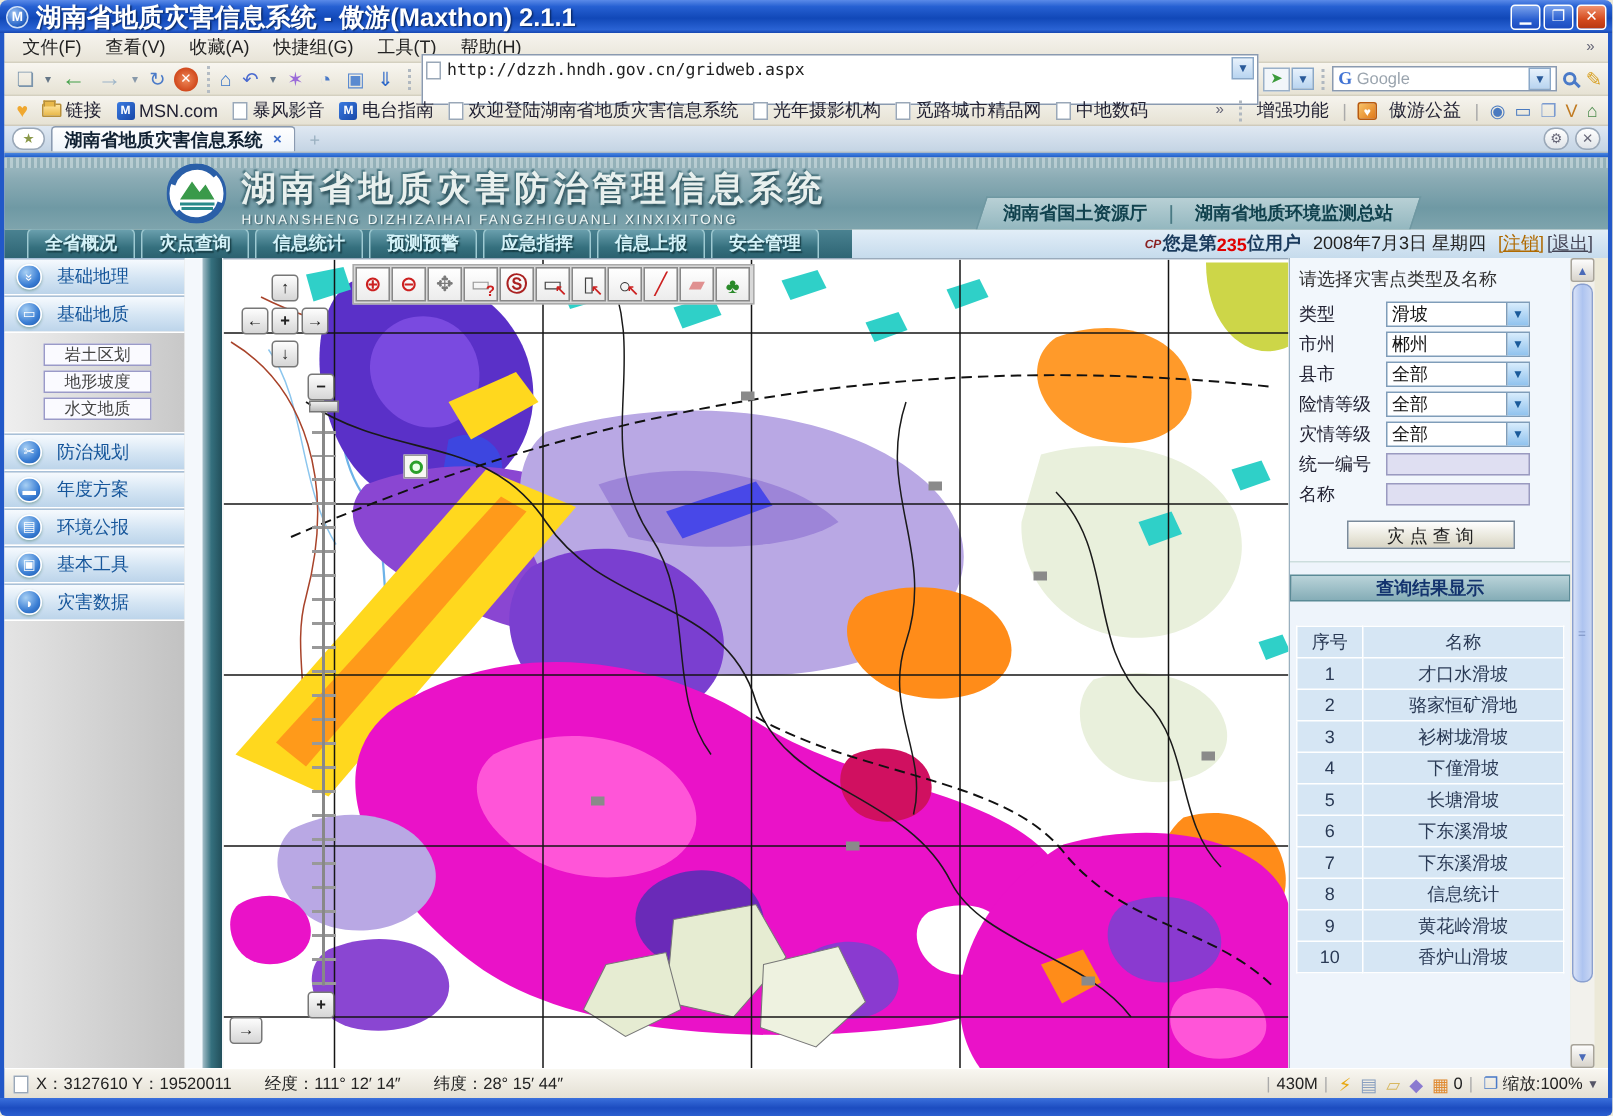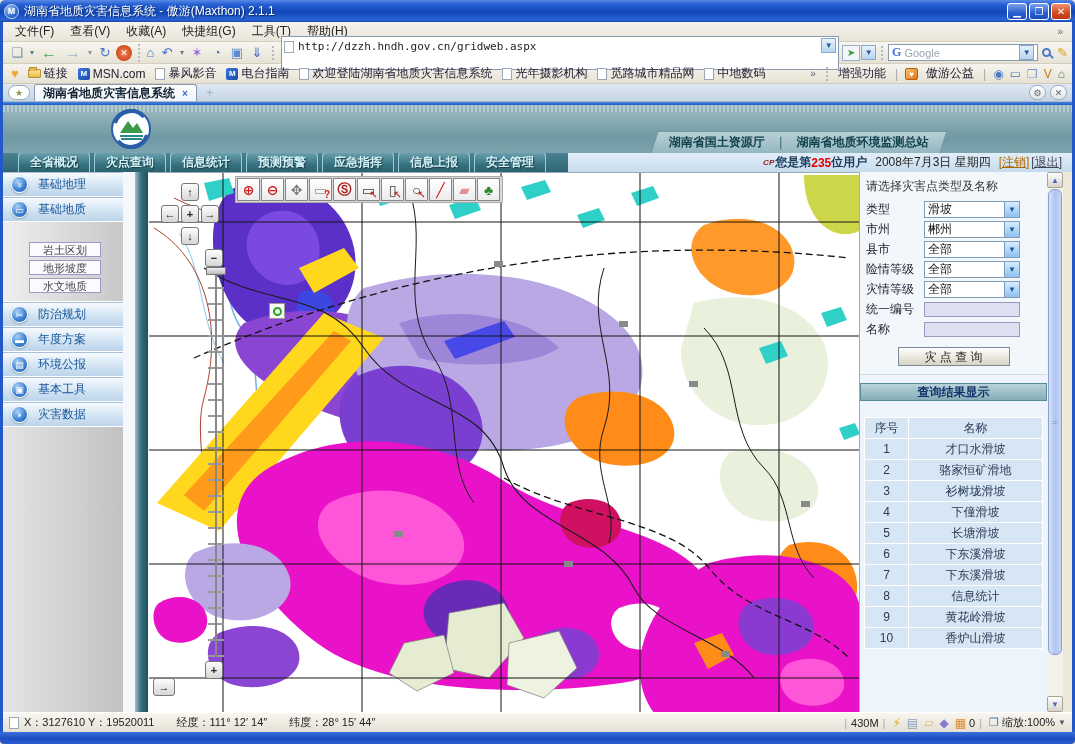--- a/index.html
+++ b/index.html
@@ -3,21 +3,21 @@
 <meta charset="utf-8">
 <style>
   *{box-sizing:border-box;margin:0;padding:0}
   html,body{width:1075px;height:744px;overflow:hidden}
   body{font-family:"Liberation Sans","DejaVu Sans",sans-serif;font-size:12px;background:#ece9d8;position:relative}
   
   .titlebar{height:22px;background:linear-gradient(180deg,#5a8ae8 0%,#2660d2 20%,#1148b8 55%,#2a63d4 90%,#1846b0 100%);
     border-radius:5px 5px 0 0;display:flex;align-items:center;padding:0 4px;color:#fff}
   .titlebar .appicon{width:15px;height:15px;border-radius:50%;background:radial-gradient(circle at 35% 30%,#9ec4f4,#2a66c8 65%,#123c86);
     color:#fff;font-size:9px;font-weight:bold;display:flex;align-items:center;justify-content:center;margin-right:5px;border:1px solid #cfe0f8}
-  .titlebar .ttext{font-weight:normal;font-size:12px;text-shadow:1px 1px 1px #0a2a6a;flex:1;white-space:nowrap;overflow:hidden}
+  .titlebar .ttext{font-weight:bold;font-size:17px;text-shadow:1px 1px 1px #0a2a6a;flex:1;white-space:nowrap;overflow:hidden}
   .winbtns{display:flex;gap:2px}
   .winbtn{width:20px;height:17px;border-radius:3px;border:1px solid #fff;display:flex;align-items:center;justify-content:center;
     font-size:10px;color:#fff;background:linear-gradient(180deg,#7aa2ec,#2a5fd0 60%,#1c4cc0)}
   .winbtn.close{background:linear-gradient(180deg,#f0926e,#d44a1e 60%,#b83812)}
   .frame{border-left:3px solid #2258c8;border-right:3px solid #2258c8;width:1075px}
   
   .menubar{height:20px;background:linear-gradient(180deg,#f6f4ee,#e8e4d8);display:flex;align-items:center;padding:0 4px;border-bottom:1px solid #d4d0c0}
   .menuitem{padding:1px 8px;color:#222;cursor:default}
   .menubar .spacer{flex:1}
   .chevbtn{color:#667;padding:0 5px;font-size:10px}
@@ -94,21 +94,21 @@
   
   .content{display:flex;height:540px}
   .sidebar{width:120px;background:linear-gradient(90deg,#e9e9e9,#cdcdcd);display:flex;flex-direction:column}
   .sbtn{height:25px;background:linear-gradient(180deg,#f6fafe,#d3e4f3 55%,#bcd4ea);border-bottom:1px solid #fff;border-top:1px solid #a8c0d8;
     display:flex;align-items:center;padding-left:8px}
   .sico{width:17px;height:17px;border-radius:50%;background:radial-gradient(circle at 35% 30%,#a8d0f4,#3a7ed4 60%,#1c56a8);
     border:1px solid #fff;box-shadow:0 1px 2px #8aa;color:#fff;font-size:9px;display:flex;align-items:center;justify-content:center;margin-right:10px}
   .sico i{font-style:normal}
   .sico i.rot{display:inline-block;transform:rotate(90deg)}
   .slabel{color:#15559a;font-weight:normal;font-size:12px}
-  .ssub{background:linear-gradient(90deg,#efefef,#c8c8c8);padding:20px 0 5px 26px;border-bottom:1px solid #fff}
+  .ssub{background:linear-gradient(90deg,#efefef,#c8c8c8);padding:7px 0 5px 26px;border-bottom:1px solid #fff}
   .ssubitem{width:72px;height:15px;background:#fafaff;border:1px solid #9a9ac8;color:#444;font-size:11px;text-align:center;line-height:14px;margin-bottom:3px}
   .sfill{flex:1;background:linear-gradient(90deg,#e4e4e4,#c2c2c2)}
   .splitter{width:26px;background:#f4f8fc;position:relative}
   .splitbar{position:absolute;right:1px;top:0;bottom:0;width:13px;background:linear-gradient(90deg,#a4bec8,#35707e 45%,#224f5b)}
   
   .maparea{width:710px;position:relative;background:#fff;border-top:1px solid #9ab;overflow:hidden}
   .maparea svg{display:block}
   .maptb{position:absolute;top:3px;left:86px;display:flex;background:#d8d8d8;padding:1px;border:1px solid #aaa}
   .mtbtn{width:23px;height:23px;background:linear-gradient(180deg,#fff,#ececec);border:1px solid #888;margin-right:1px;position:relative;
     display:flex;align-items:center;justify-content:center;font-size:14px;font-weight:bold}
@@ -329,20 +329,24 @@
   <div class="siteheader">
     <div class="hgroup">
       <span class="hlogo">
         <svg width="40" height="40" viewBox="0 0 40 40">
           <circle cx="20" cy="20" r="19" fill="#fff" stroke="#2a5fa8" stroke-width="2"></circle>
           <path d="M4,14 A17,17 0 0 1 33,8" fill="none" stroke="#2a5fa8" stroke-width="4"></path>
           <path d="M36,26 A17,17 0 0 1 7,32" fill="none" stroke="#2a5fa8" stroke-width="4"></path>
           <path d="M9,24 L17,12 L22,19 L26,14 L32,24 Z" fill="#3a9a4a"></path>
           <path d="M9,27 H32 M10,30 H31" stroke="#2a8a8a" stroke-width="2" fill="none"></path>
         </svg>
+      </span>
+      <span class="htitles">
+        <div class="ht1">湖南省地质灾害防治管理信息系统</div>
+        <div class="ht2">HUNANSHENG DIZHIZAIHAI FANGZHIGUANLI XINXIXITONG</div>
       </span>
     </div>
     <div class="hlinks">
       <div class="inner">
         <span>湖南省国土资源厅</span>
         <span class="divider">｜</span>
         <span>湖南省地质环境监测总站</span>
       </div>
     </div>
   </div>

